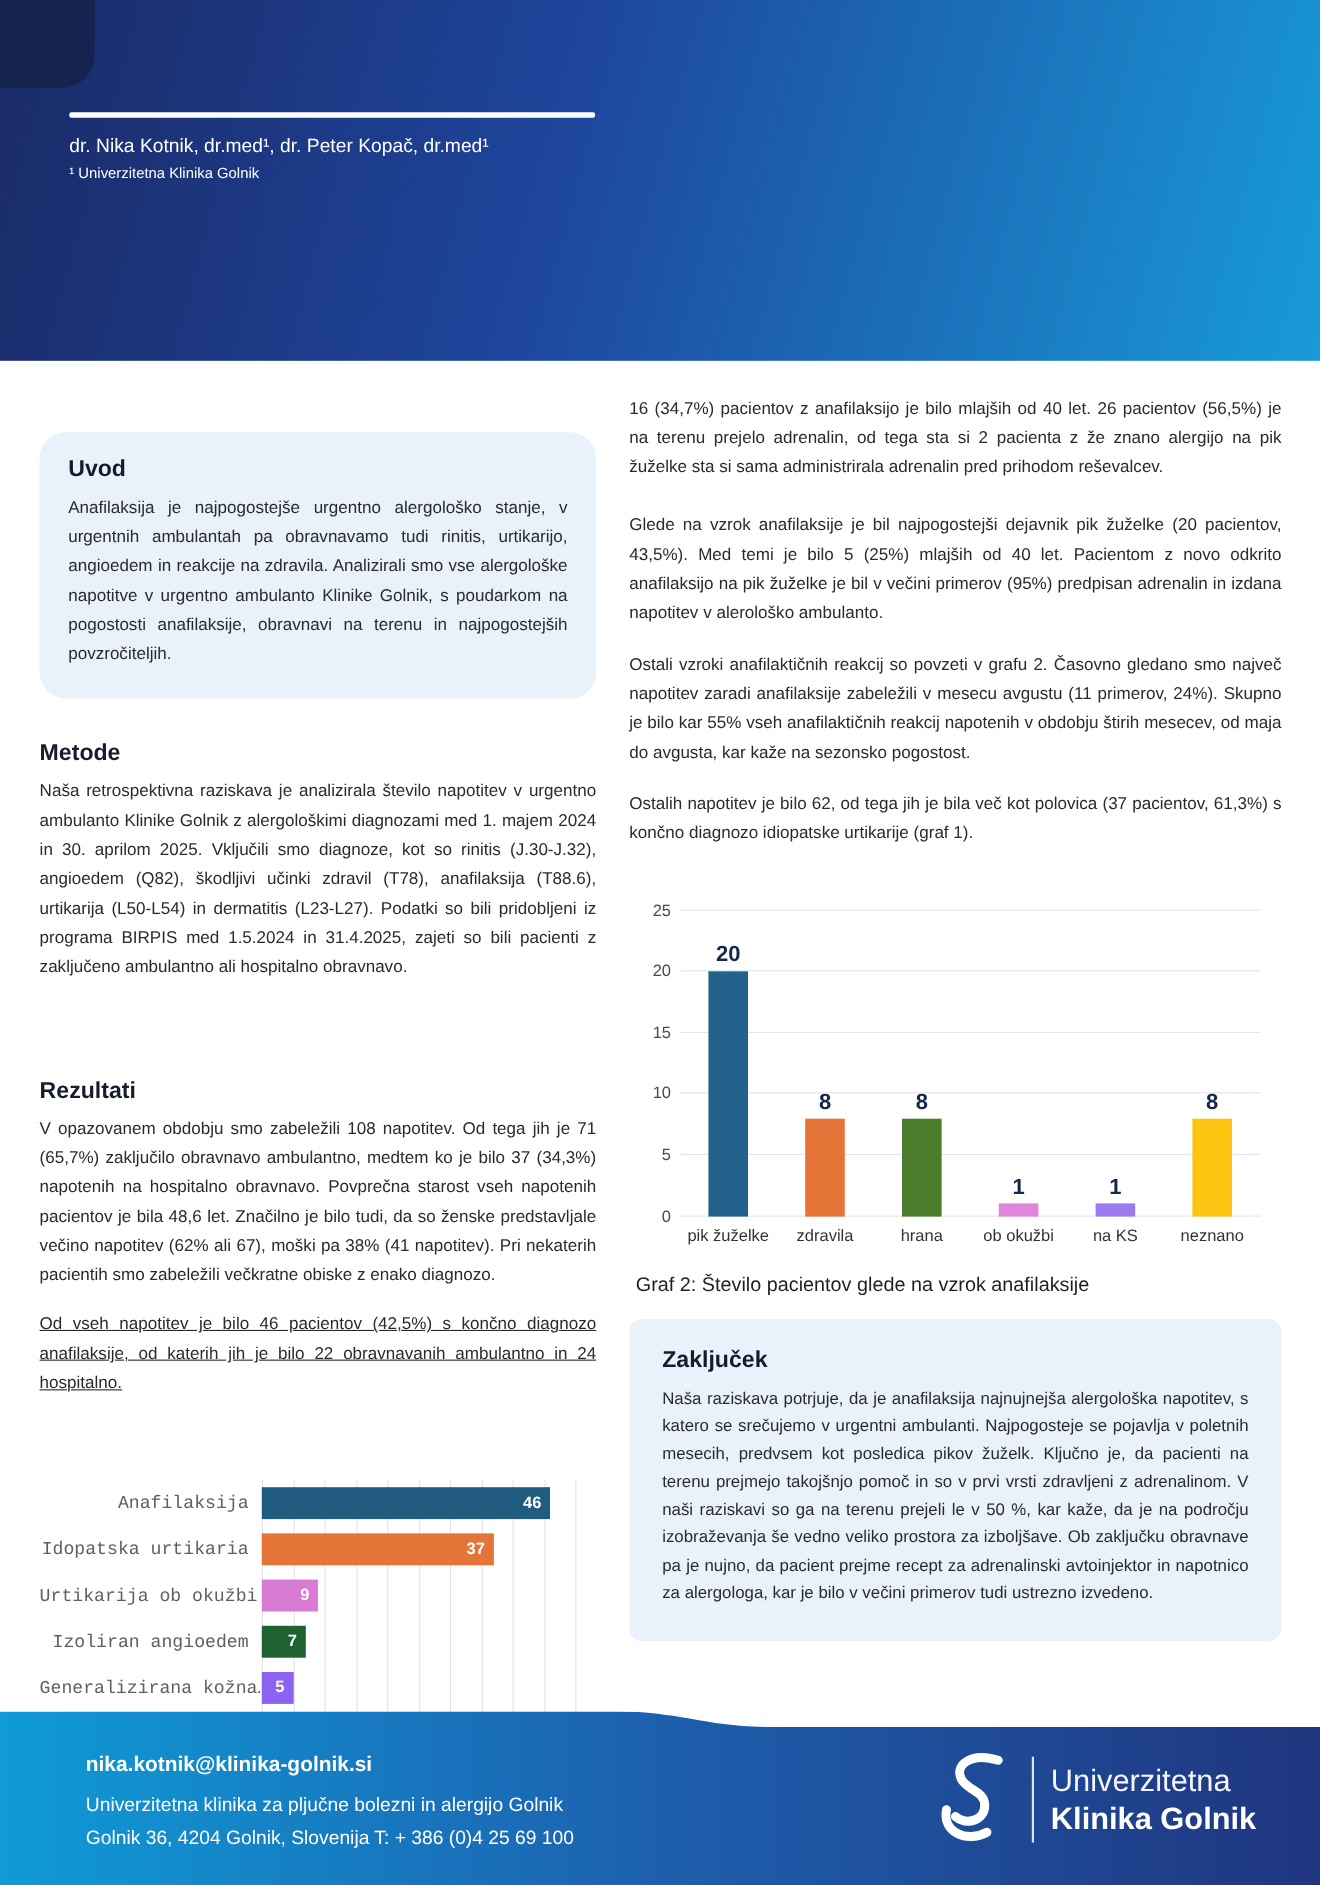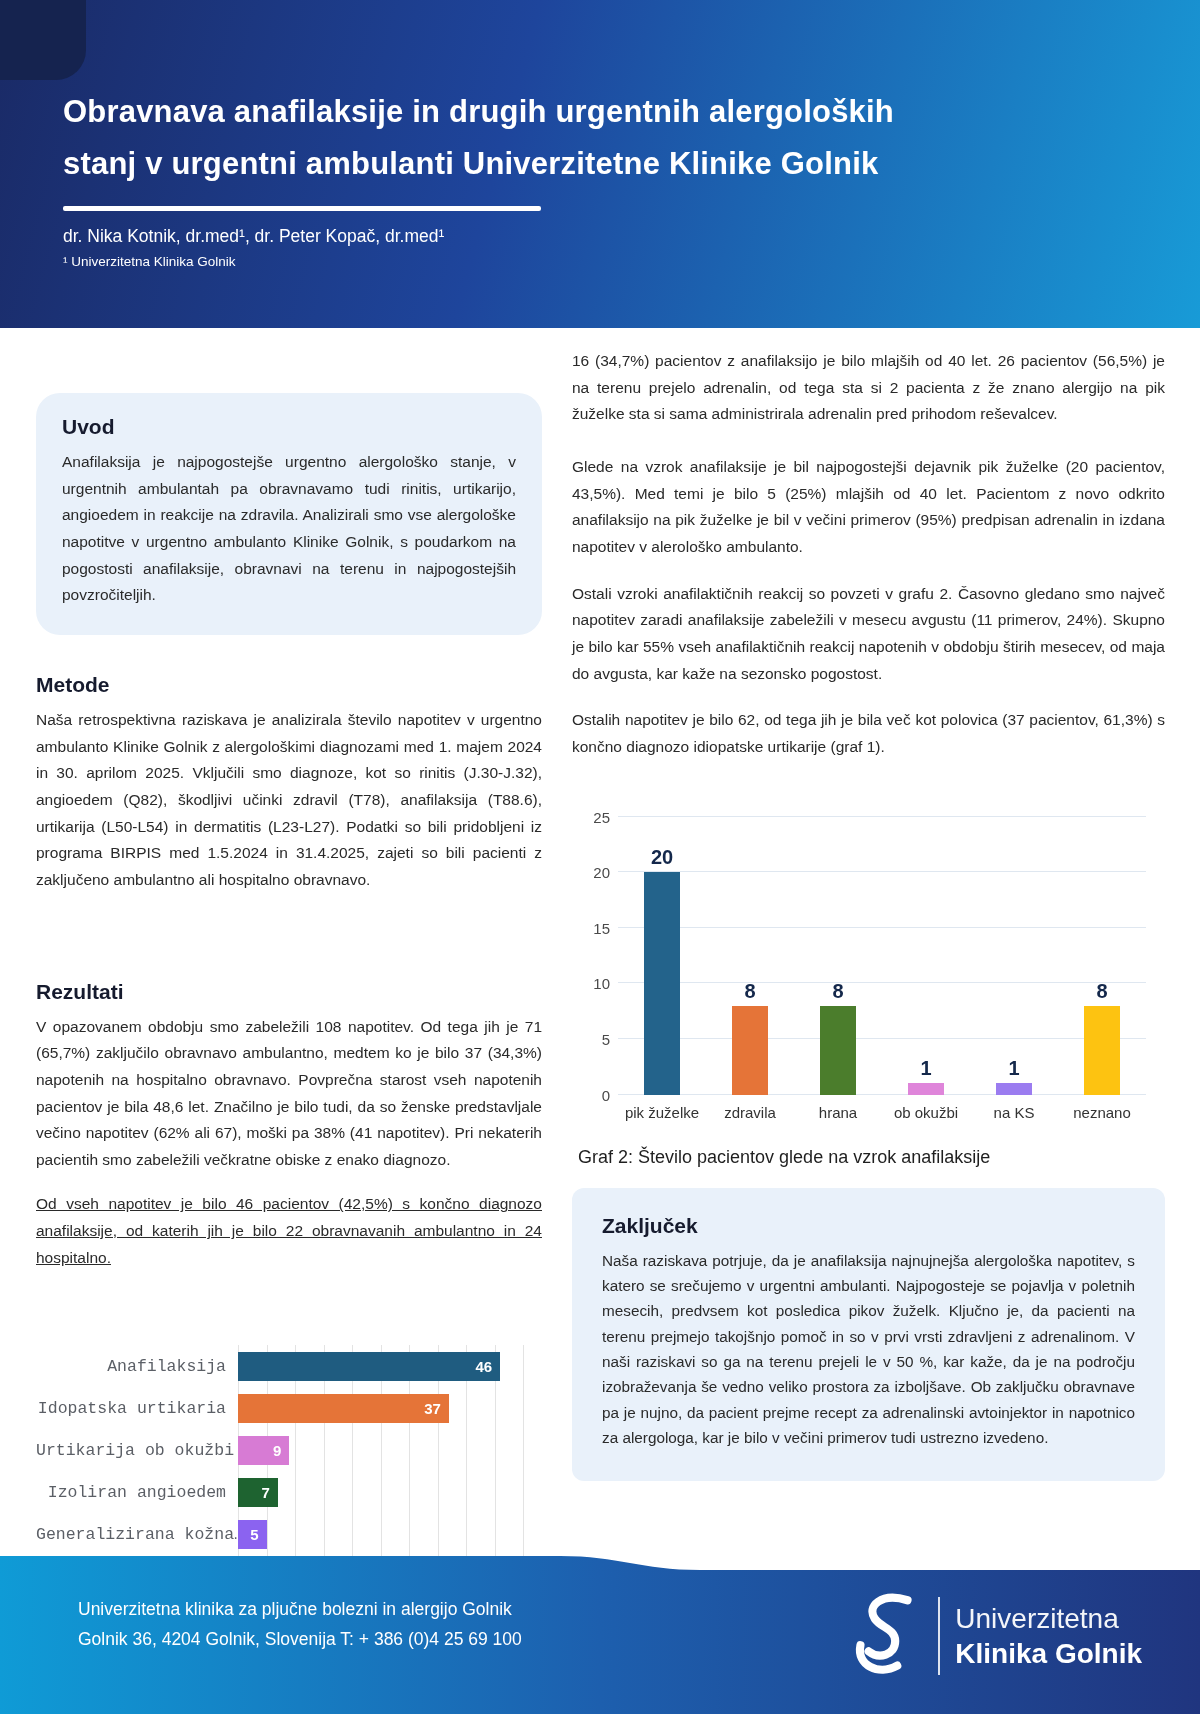--- a/index.html
+++ b/index.html
@@ -12,21 +12,21 @@
   .corner-block{position:absolute;left:0;top:0;width:86px;height:80px;background:#15234f;
                 border-radius:0 0 30px 0;}
   .header-inner{position:absolute;left:63px;top:86px;width:1080px;}
   .title{margin:0;color:#fff;font-size:31px;font-weight:700;line-height:52px;letter-spacing:.2px;}
   .title-underline{width:478px;height:5px;background:#fff;margin-top:16px;border-radius:2px;}
   .authors{color:#fff;font-size:17.5px;margin-top:15px;font-weight:400;}
   .affiliation{color:#fff;font-size:13.5px;margin-top:7px;font-weight:400;}
 
   
   .col-left{position:absolute;left:36px;top:328px;width:506px;margin-top:45px;}
-  .col-right{position:absolute;left:572px;top:324px;width:593px;}
+  .col-right{position:absolute;left:572px;top:335px;width:593px;}
 
   .soft-box{background:#e9f1fa;border-radius:24px;padding:22px 26px 26px;}
   .uvod-box{margin-top:20px;}
   .sec-h{font-size:21px;font-weight:700;color:#161b2e;margin:0 0 10px 0;}
   .body-p{font-size:15.5px;line-height:1.72;color:#2a2a2a;text-align:justify;margin:0;}
 
   .metode-h{margin-top:38px;}
   .rez-h{margin-top:86px;}
   .rez-p2{margin-top:18px;text-decoration:underline;}
 
@@ -84,24 +84,20 @@
   .logo-line2{font-size:28px;font-weight:700;line-height:1.25;}
 </style>
 </head>
 <body>
 
 <div class="poster">
 
   <div class="header">
     <div class="corner-block"></div>
     <div class="header-inner">
-      <h1 class="title">
-        <span>Obravnava anafilaksije in drugih urgentnih alergoloških</span><br>
-        <span>stanj v urgentni ambulanti Univerzitetne Klinike Golnik</span>
-      </h1>
       <div class="title-underline"></div>
       <div class="authors">dr. Nika Kotnik, dr.med¹, dr. Peter Kopač, dr.med¹</div>
       <div class="affiliation">¹ Univerzitetna Klinika Golnik</div>
     </div>
   </div>
 
   <div class="col-left">
 
     <div class="soft-box uvod-box">
       <h2 class="sec-h">Uvod</h2>
@@ -267,20 +263,21 @@
       <defs>
         <linearGradient id="fg" x1="0" y1="0" x2="1" y2="0">
           <stop offset="0" stop-color="#0f9bd6"></stop>
           <stop offset="0.5" stop-color="#1d5fae"></stop>
           <stop offset="1" stop-color="#20357f"></stop>
         </linearGradient>
       </defs>
       <path d="M0 0 H560 C620 0 640 14 700 14 H1200 V158 H0 Z" fill="url(#fg)"></path>
     </svg>
     <div class="footer-contact">
+      <div class="footer-email">nika.kotnik@klinika-golnik.si</div>
       <div class="footer-line">Univerzitetna klinika za pljučne bolezni in alergijo Golnik</div>
       <div class="footer-line">Golnik 36, 4204 Golnik, Slovenija T: + 386 (0)4 25 69 100</div>
     </div>
     <div class="footer-logo">
       <svg width="74" height="92" viewBox="0 0 70 90">
         <path d="M56 10 C30 2 16 16 24 28 C30 37 44 38 44 50 C44 64 28 68 18 60" stroke="#fff" stroke-width="8" fill="none" stroke-linecap="round"></path>
         <path d="M10 54 C6 74 28 84 46 74" stroke="#fff" stroke-width="8" fill="none" stroke-linecap="round"></path>
       </svg>
       <div class="logo-divider"></div>
       <div>

